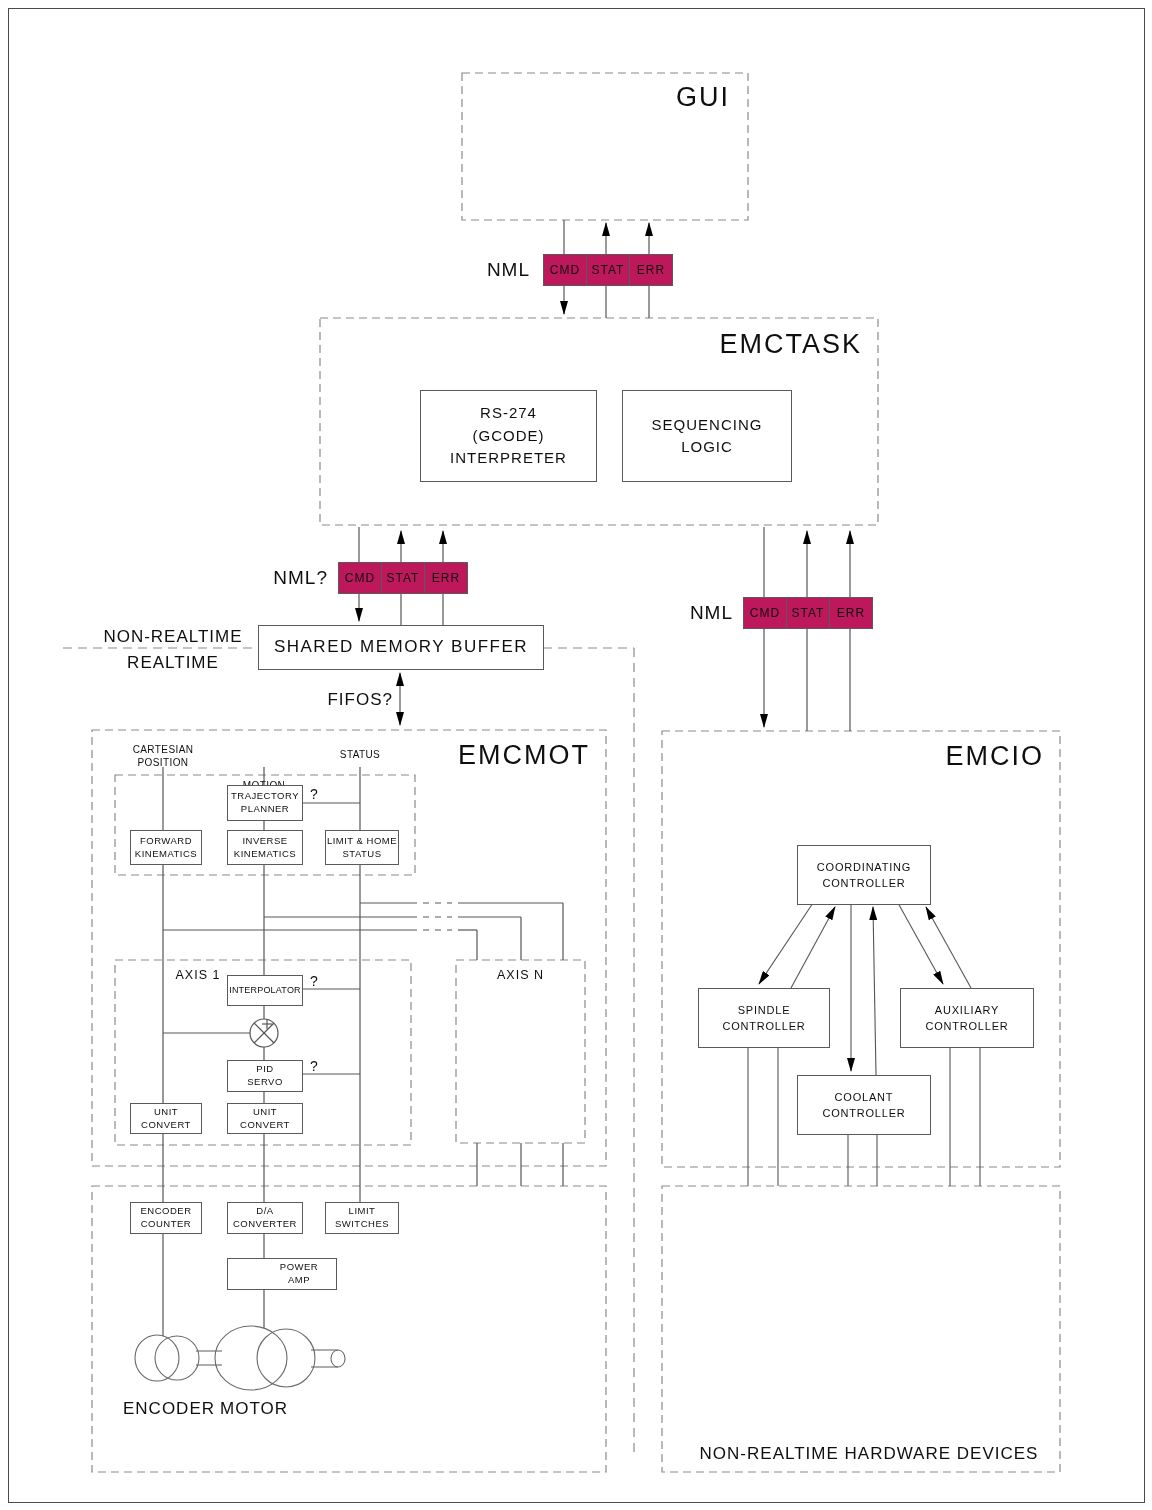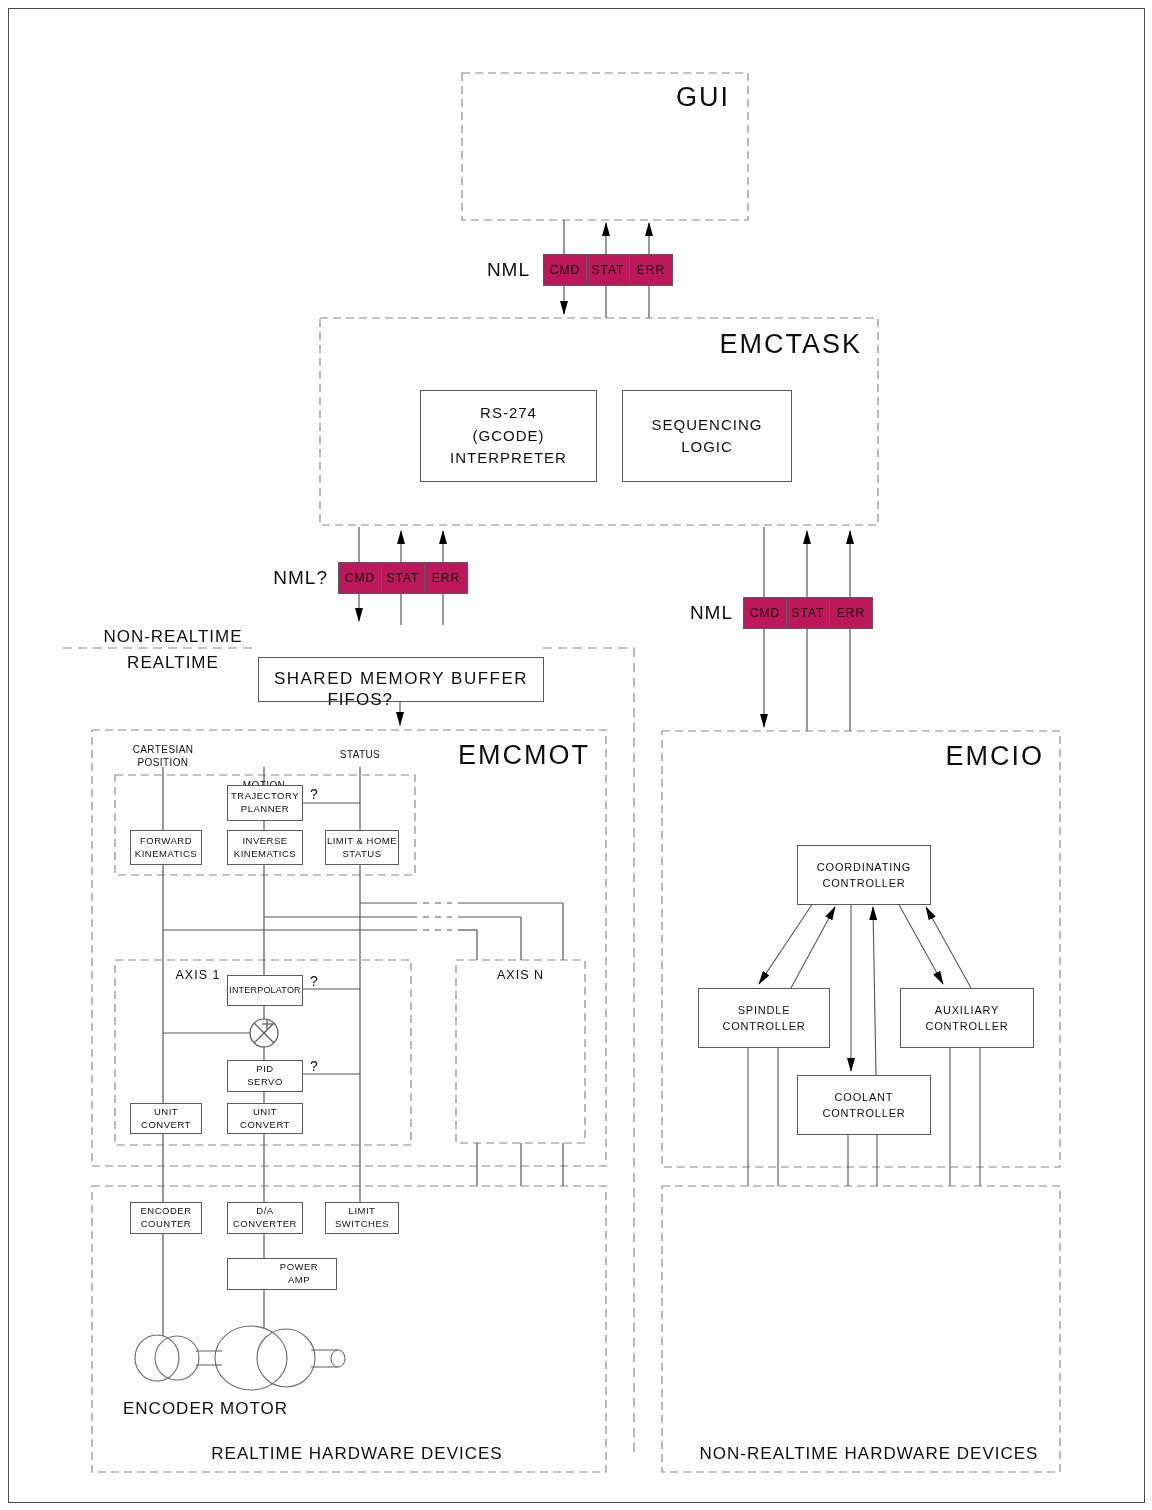--- a/index.html
+++ b/index.html
@@ -202,21 +202,21 @@
 
   <div class="abs nml-lbl" style="left:661px;top:602px;width:72px;text-align:right;">NML</div>
   <div class="abs nml-strip" style="left:743px;top:597px;">
     <div class="nml-cell">CMD</div>
     <div class="nml-cell">STAT</div>
     <div class="nml-cell">ERR</div>
   </div>
 
   <div class="abs mid-lbl" style="left:92px;top:627px;width:146px;text-align:center;">NON-REALTIME</div>
   <div class="abs mid-lbl" style="left:92px;top:653px;width:146px;text-align:center;">REALTIME</div>
-  <div class="abs sbox wide" style="left:258px;top:625px;width:284px;height:43px;margin-top:32px;">SHARED MEMORY BUFFER</div>
+  <div class="abs sbox wide" style="left:258px;top:625px;width:284px;height:43px;">SHARED MEMORY BUFFER</div>
   <div class="abs mid-lbl" style="left:300px;top:690px;width:85px;text-align:right;">FIFOS?</div>
 
   <div class="abs title" style="left:450px;top:740px;width:140px;text-align:right;">EMCMOT</div>
   <div class="abs col-lbl" style="left:123px;top:743px;width:80px;">CARTESIAN
 POSITION</div>
   <div class="abs col-lbl" style="left:224px;top:743px;width:80px;margin-top:36px;">MOTION
 COMMANDS</div>
   <div class="abs col-lbl" style="left:320px;top:748px;width:80px;">STATUS</div>
 
   <div class="abs sbox" style="left:227px;top:785px;width:74px;height:34px;">TRAJECTORY
@@ -244,21 +244,20 @@
   <div class="abs sbox" style="left:130px;top:1202px;width:70px;height:30px;">ENCODER
 COUNTER</div>
   <div class="abs sbox" style="left:227px;top:1202px;width:74px;height:30px;">D/A
 CONVERTER</div>
   <div class="abs sbox" style="left:325px;top:1202px;width:72px;height:30px;">LIMIT
 SWITCHES</div>
   <div class="abs sbox" style="left:227px;top:1258px;width:74px;height:30px;padding-left:34px;">POWER
 AMP</div>
   <div class="abs mid-lbl" style="left:111px;top:1399px;width:100px;text-align:center;">ENCODER</div>
   <div class="abs mid-lbl" style="left:212px;top:1399px;width:100px;">MOTOR</div>
-  <div class="abs mid-lbl" style="left:92px;top:1444px;width:514px;text-align:center;">REALTIME HARDWARE DEVICES</div>
 
   <div class="abs title" style="left:904px;top:741px;width:140px;text-align:right;">EMCIO</div>
   <div class="abs sbox ctrl" style="left:797px;top:845px;width:132px;height:58px;">COORDINATING
 CONTROLLER</div>
   <div class="abs sbox ctrl" style="left:698px;top:988px;width:130px;height:58px;">SPINDLE
 CONTROLLER</div>
   <div class="abs sbox ctrl" style="left:900px;top:988px;width:132px;height:58px;">AUXILIARY
 CONTROLLER</div>
   <div class="abs sbox ctrl" style="left:797px;top:1075px;width:132px;height:58px;">COOLANT
 CONTROLLER</div>

